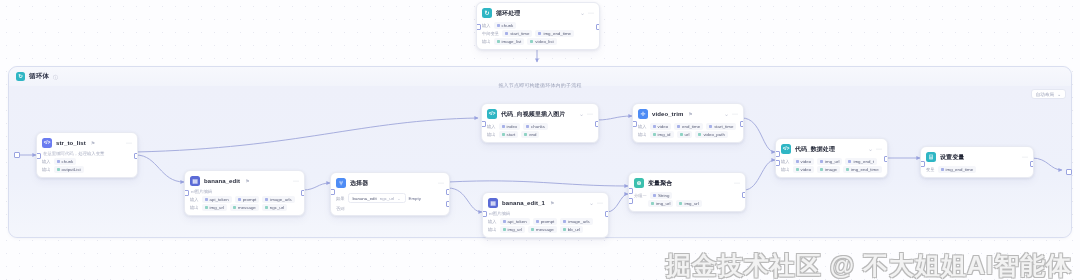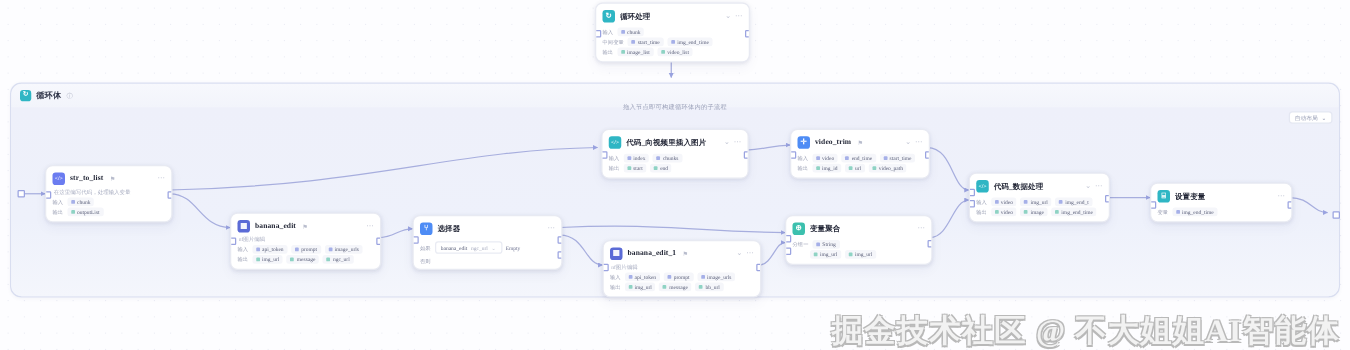--- a/index.html
+++ b/index.html
@@ -6,21 +6,20 @@
   body{
     width:1080px;height:280px;overflow:hidden;
     background:#ffffff;
     font-family:"Liberation Sans","DejaVu Sans",sans-serif;
     -webkit-font-smoothing:antialiased;
   }
   #canvas{
     position:relative;width:1080px;height:280px;
     background:#fdfdff;
     overflow:hidden;
-    font-family:Liberation Serif, serif;
   }
   
   #grid{
     position:absolute;inset:0;
     background-image:radial-gradient(#e3e4ef 0.7px, transparent 0.7px);
     background-size:13px 13px;
     opacity:.85;
     pointer-events:none;
   }
   

